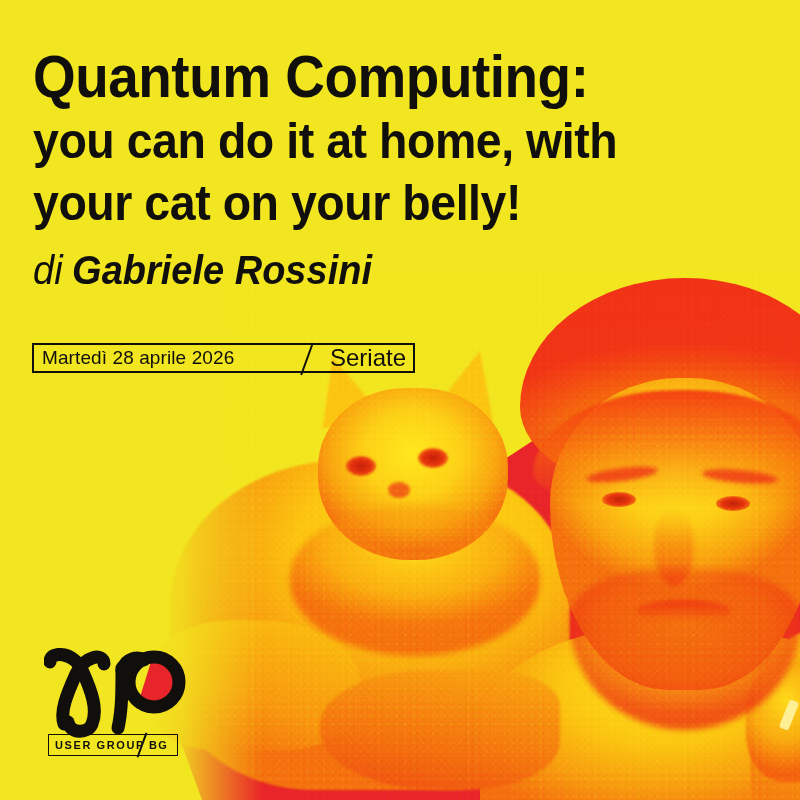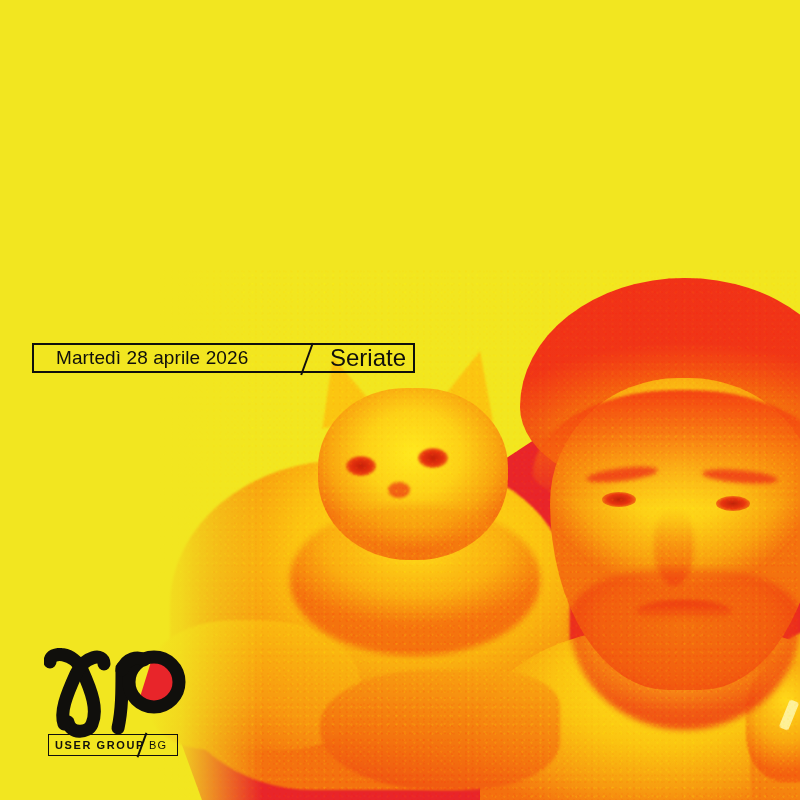--- a/index.html
+++ b/index.html
@@ -332,21 +332,20 @@
     display: flex;
     align-items: center;
   }
   .datebox .date {
     font-family: "Liberation Sans Narrow", "Liberation Sans", sans-serif;
     font-size: 19px;
     color: #100f0c;
     padding-left: 8px;
     white-space: nowrap;
     letter-spacing: 0.1px;
-    margin-left: 14px;
   }
   .datebox .slash {
     position: absolute;
     left: 272px;
     top: -3px;
     width: 2px;
     height: 34px;
     background: #100f0c;
     transform: rotate(20deg);
   }
@@ -395,21 +394,21 @@
     top: -3px;
     width: 1.8px;
     height: 26px;
     background: #100f0c;
     transform: rotate(20deg);
   }
   .logo-tag .bg {
     position: absolute;
     left: 100px;
     font-family: "Liberation Sans Narrow", "Liberation Sans", sans-serif;
-    font-weight: normal;
+    font-weight: bold;
     font-size: 11px;
     letter-spacing: 1.2px;
     color: #100f0c;
   }
 </style>
 </head>
 <body>
 
 <div id="poster">
 
@@ -446,20 +445,28 @@
       <div class="ph-beard"></div>
       <div class="ph-mouth"></div>
 
       <div class="ph-cat-tail"></div>
 
       <div class="ph-grain"></div>
       <div class="ph-fade"></div>
     </div>
   </div>
 
+  <div class="text-block">
+    <div class="title-line title-1">Quantum Computing:</div>
+    <div class="title-line title-2">you can do it at home, with</div>
+    <div class="title-line title-3">your cat on your belly!</div>
+    <div class="author">
+      <span class="di">di</span><span class="name">Gabriele Rossini</span>
+    </div>
+  </div>
 
   <div class="datebox">
     <span class="date">Martedì 28 aprile 2026</span>
     <span class="slash"></span>
     <span class="place">Seriate</span>
   </div>
 
   <div class="logo">
     <svg width="180" height="92" viewBox="0 0 180 92">
       <defs>

